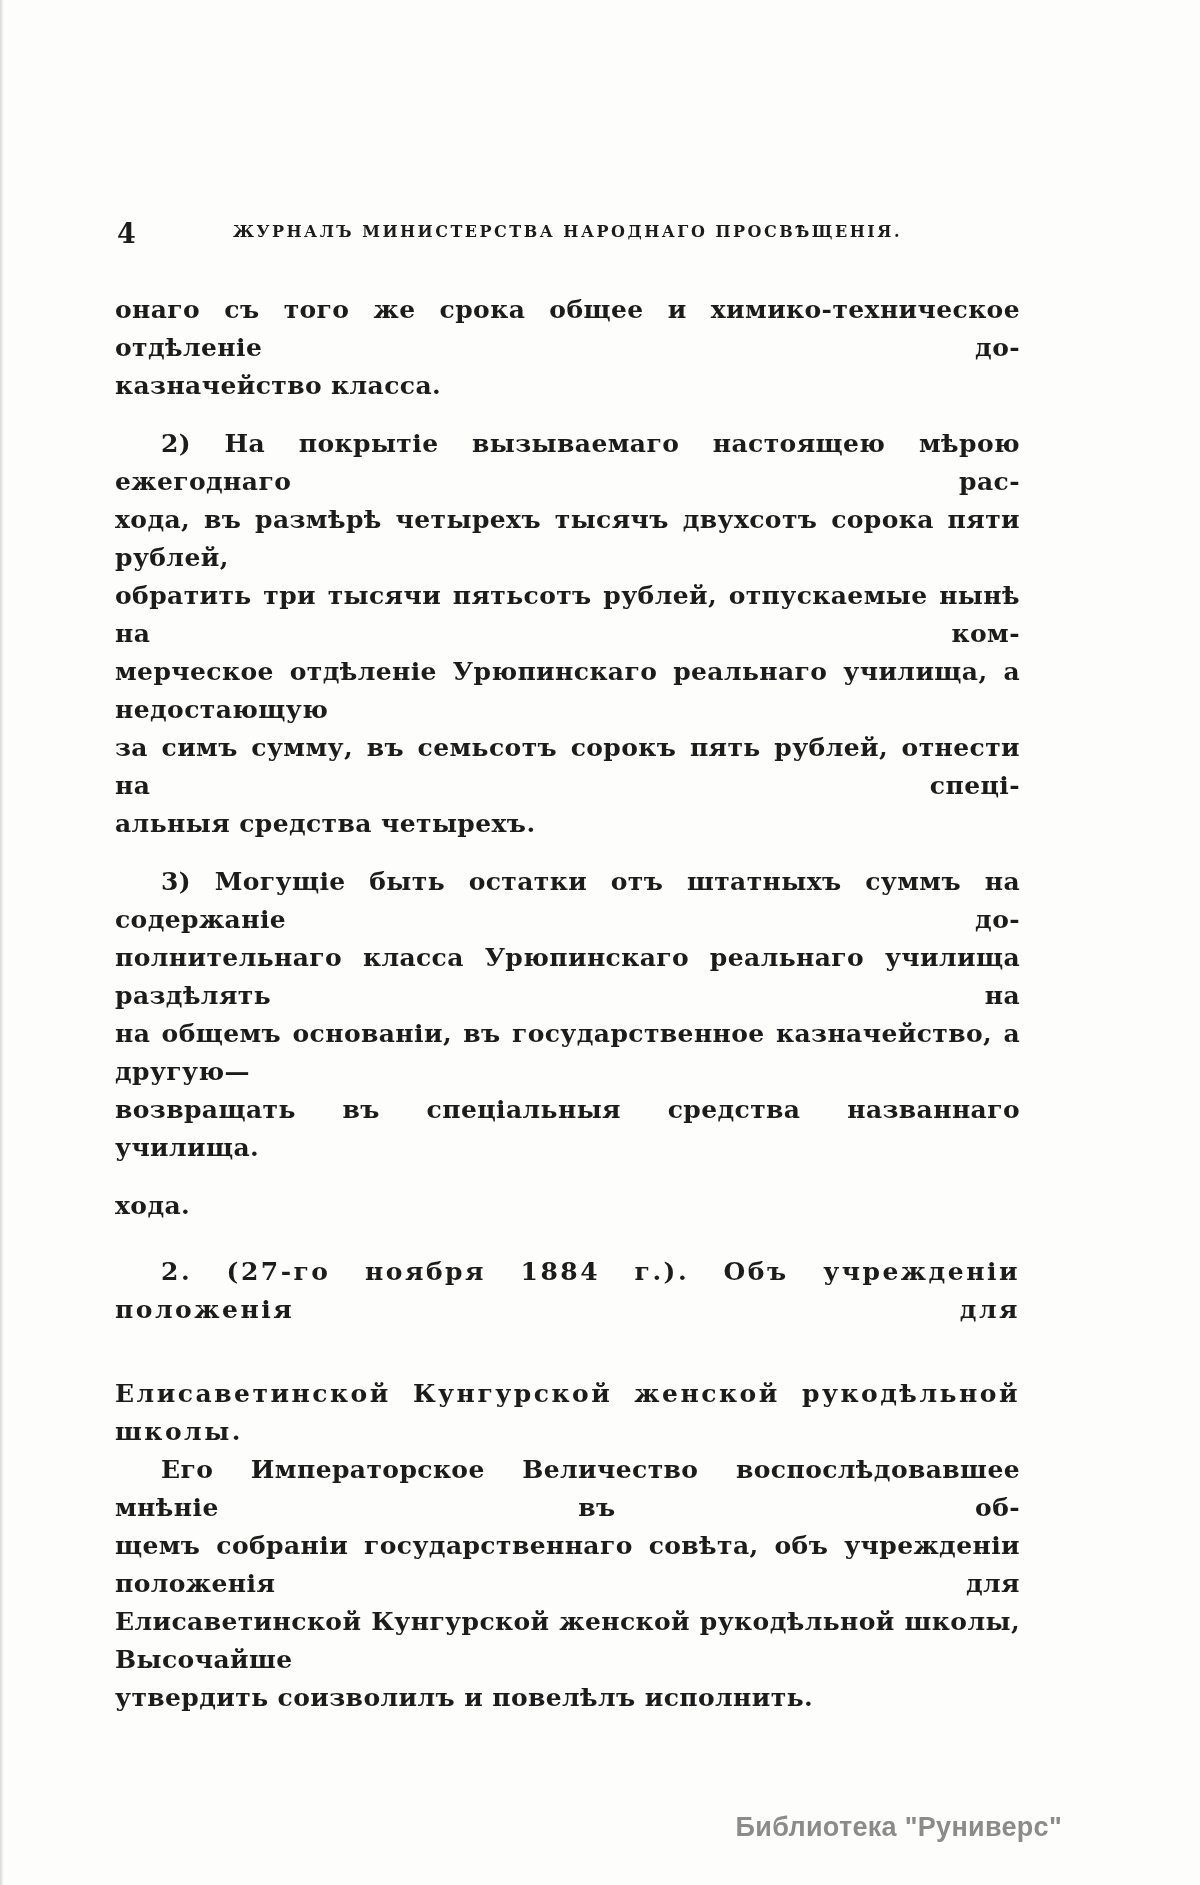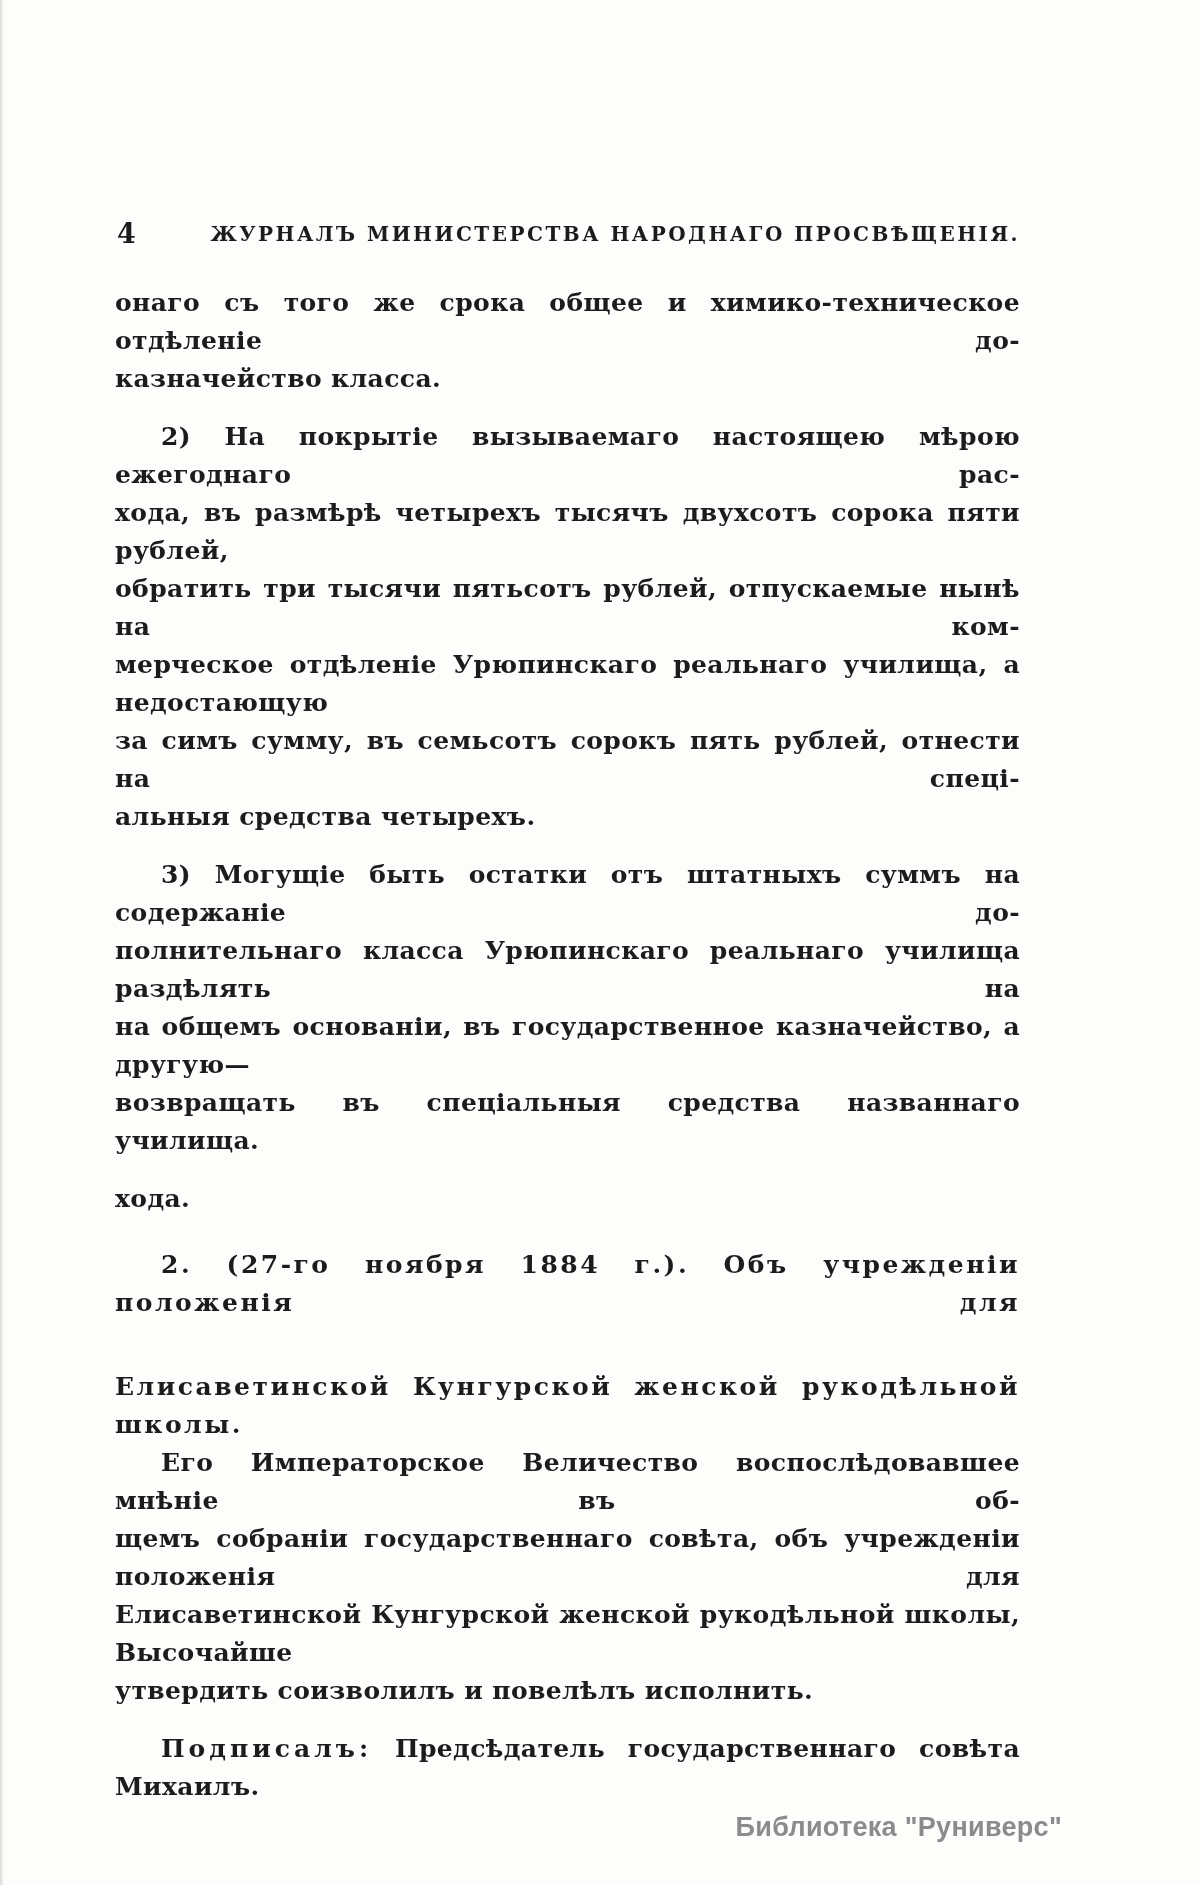--- a/index.html
+++ b/index.html
@@ -19,29 +19,29 @@
   }
   .page-header {
     position: absolute;
     top: 218px; left: 115px; width: 905px; height: 34px;
   }
   .page-number {
     position: absolute; left: 2px; top: 0;
     font-size: 27px; font-weight: 700;
   }
   .journal-title {
-    text-align: right;
-    font-size: 20px; font-weight: 700;
+    text-align: center;
+    font-size: 16px; font-weight: 700;
     letter-spacing: 2.5px;
     padding-top: 4px;
     white-space: nowrap;
   }
   .text-block {
     position: absolute;
-    top: 284px; left: 115px; width: 905px;
+    top: 291px; left: 115px; width: 905px;
     font-size: 25px; font-weight: 700;
     letter-spacing: 0.4px;
   }
   .para { margin: 0; }
   .para + .para { margin-top: 20px; }
   .line {
     line-height: 38px;
     text-align: justify;
     text-align-last: justify;
     white-space: normal;
@@ -97,19 +97,16 @@
       <div class="para item-heading indent">
         <div class="line first">2. (27-го ноября 1884 г.). Объ учрежденіи положенія для</div>
         <div class="line last spread">Елисаветинской Кунгурской женской рукодѣльной школы.</div>
       </div>
       <div class="para body after-item indent">
         <div class="line first">Его Императорское Величество воспослѣдовавшее мнѣніе въ об-</div>
         <div class="line">щемъ собраніи государственнаго совѣта, объ учрежденіи положенія для</div>
         <div class="line">Елисаветинской Кунгурской женской рукодѣльной школы, Высочайше</div>
         <div class="line last">утвердить соизволилъ и повелѣлъ исполнить.</div>
       </div>
-      <div class="para body indent">
-        <div class="line first last"><span class="spaced">Подписалъ:</span><span> Предсѣдатель государственнаго совѣта Михаилъ.</span></div>
-      </div>
     </div>
 
   <div class="watermark">Библиотека "Руниверс"</div>
 </div>
 
 </body></html>

